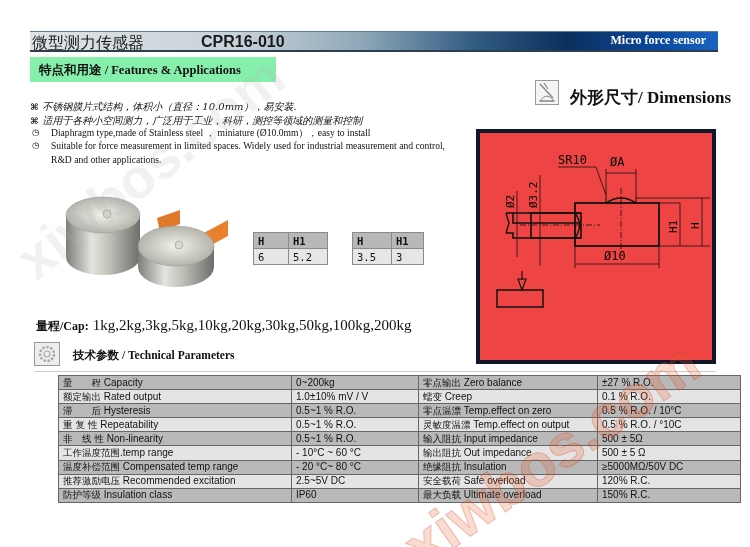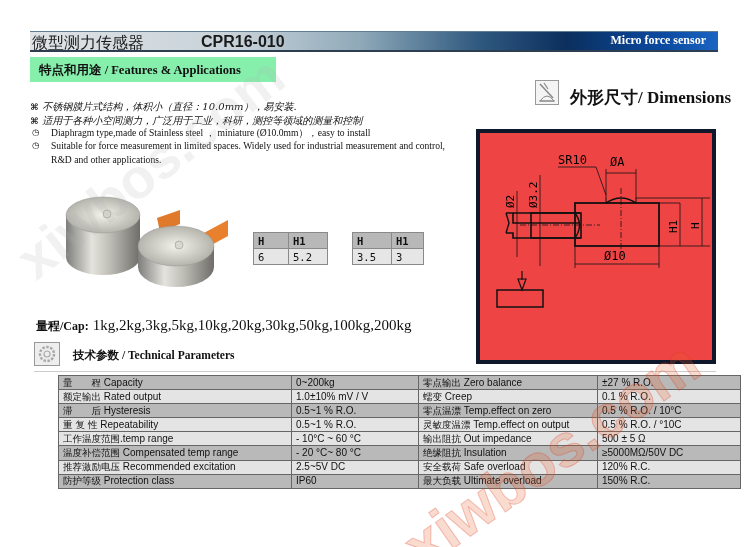--- a/index.html
+++ b/index.html
@@ -251,40 +251,46 @@
     <td>0.5~1 % R.O.</td>
     <td><span class="cn">零点温漂</span> <span>Temp.effect on zero</span></td>
     <td>0.5 % R.O. / 10°C</td>
   </tr>
   <tr class="even">
     <td><span class="cn">重 复 性</span> <span>Repeatability</span></td>
     <td>0.5~1 % R.O.</td>
     <td><span class="cn">灵敏度温漂</span> <span>Temp.effect on output</span></td>
     <td>0.5 % R.O. / °10C</td>
   </tr>
+  <tr class="odd">
+    <td><span class="cn">非　线 性</span> <span>Non-linearity</span></td>
+    <td>0.5~1 % R.O.</td>
+    <td><span class="cn">输入阻抗</span> <span>Input impedance</span></td>
+    <td>500 ± 5Ω</td>
+  </tr>
   <tr class="even">
     <td><span class="cn">工作温度范围</span><span>.temp range</span></td>
     <td>- 10°C ~ 60 °C</td>
     <td><span class="cn">输出阻抗</span> <span>Out impedance</span></td>
     <td>500 ± 5 Ω</td>
   </tr>
   <tr class="odd">
     <td><span class="cn">温度补偿范围</span> <span>Compensated temp range</span></td>
     <td>- 20 °C~ 80 °C</td>
     <td><span class="cn">绝缘阻抗</span> <span>Insulation</span></td>
     <td>≥5000MΩ/50V DC</td>
   </tr>
   <tr class="even">
     <td><span class="cn">推荐激励电压</span> <span>Recommended excitation</span></td>
     <td>2.5~5V DC</td>
     <td><span class="cn">安全载荷</span> <span>Safe overload</span></td>
     <td>120% R.C.</td>
   </tr>
   <tr class="odd">
-    <td><span class="cn">防护等级</span> <span>Protection class</span></td>
+    <td><span class="cn">防护等级</span> <span>Insulation class</span></td>
     <td>IP60</td>
     <td><span class="cn">最大负载</span> <span>Ultimate overload</span></td>
     <td>150% R.C.</td>
   </tr>
 </tbody>
   </table>
 
 <div class="wm wm1">xiwbos.com</div>
 <div class="wm wm2">xiwbos.com</div>
 

